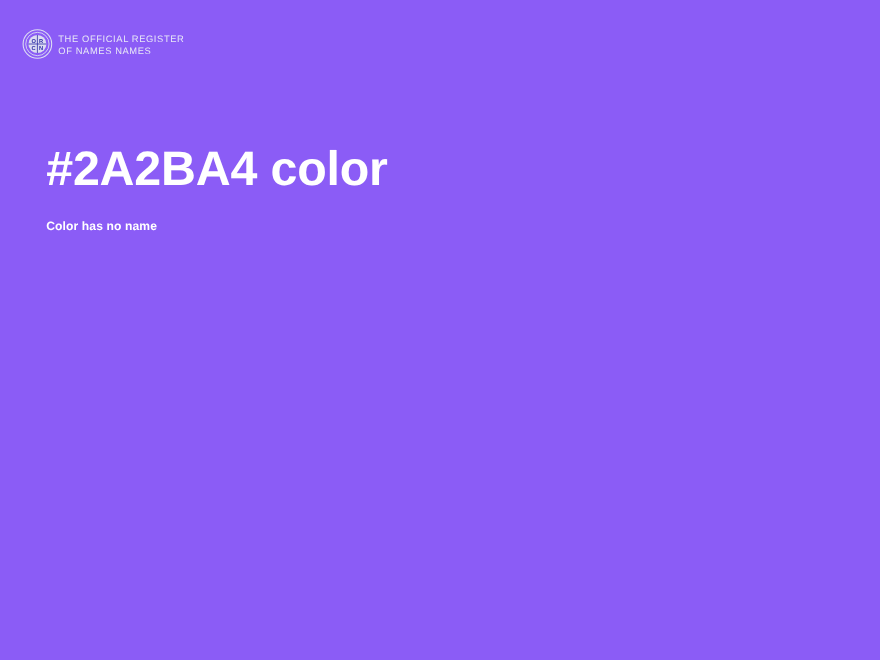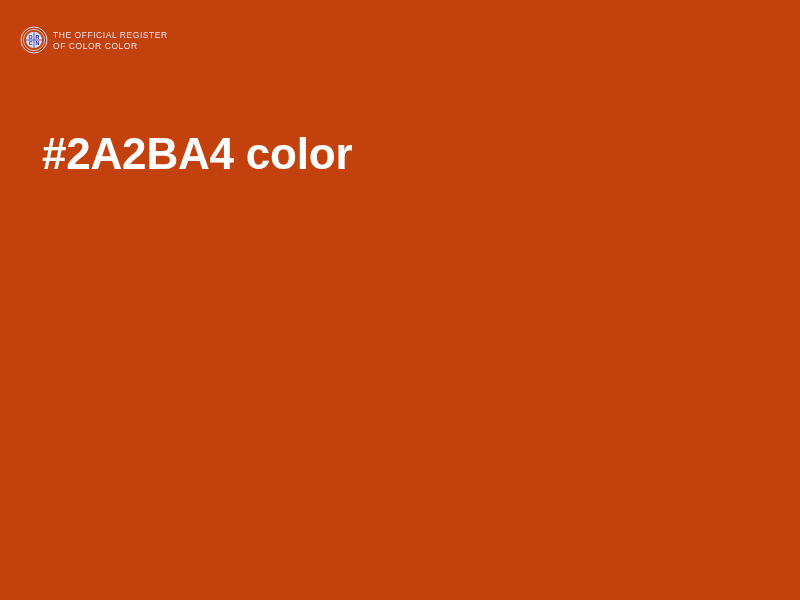--- a/index.html
+++ b/index.html
@@ -80,41 +80,42 @@
     line-height: 14px;
     font-weight: 700;
     color: #ffffff;
     letter-spacing: 0.1px;
     white-space: nowrap;
   }
 </style>
 </head>
 <body style="background: rgb(42, 43, 164);">
 
-<div id="page" style="background: #c2410c;">
+<div id="page" style="background: #8b5cf6;">
 
   <div class="brand">
     <span class="seal-wrap">
       <svg class="seal" viewBox="0 0 28 28" aria-hidden="true">
         <circle cx="14" cy="14" r="13" fill="none" stroke="#dcdcf2" stroke-width="1"></circle>
         <circle cx="14" cy="14" r="10.6" fill="none" stroke="#dcdcf2" stroke-width="0.8"></circle>
         <circle cx="14" cy="14" r="8.2" fill="#dcdcf2"></circle>
         <g fill="#2a2ba4" font-family="Liberation Sans, sans-serif" font-size="5.2" font-weight="700" text-anchor="middle">
           <text x="10.6" y="13.0">O</text>
           <text x="17.4" y="13.0">R</text>
           <text x="10.6" y="19.4">C</text>
           <text x="17.4" y="19.4">N</text>
         </g>
         <line x1="14" y1="5.8" x2="14" y2="22.2" stroke="#2a2ba4" stroke-width="0.7"></line>
         <line x1="5.8" y1="14" x2="22.2" y2="14" stroke="#2a2ba4" stroke-width="0.7"></line>
       </svg>
     </span>
     <span class="brand-text">
       <span class="brand-line">THE OFFICIAL REGISTER</span>
-      <span class="brand-line">OF COLOR COLOR</span>
+      <span class="brand-line">OF NAMES NAMES</span>
     </span>
   </div>
 
   <div class="content">
     <h1 class="title"><span class="hex">#2A2BA4</span> <span class="word">color</span></h1>
+    <p class="subtitle">Color has no name</p>
   </div>
 
 </div>
 
 </body></html>

